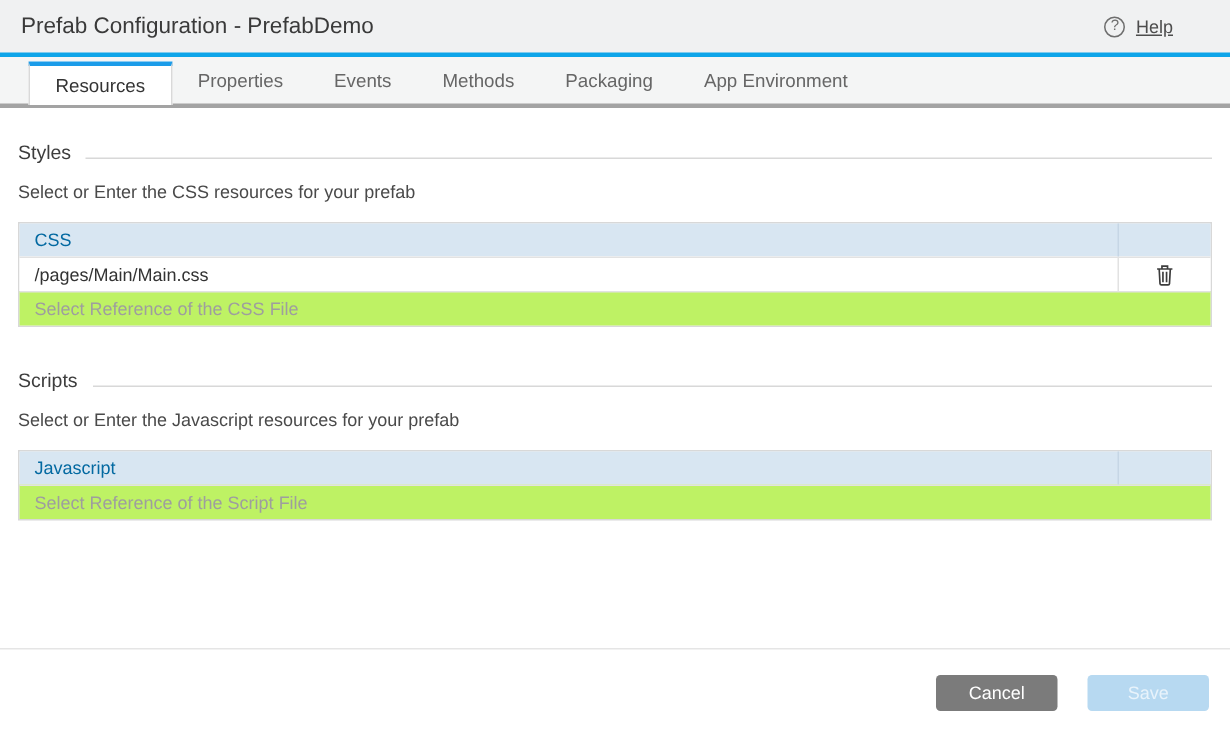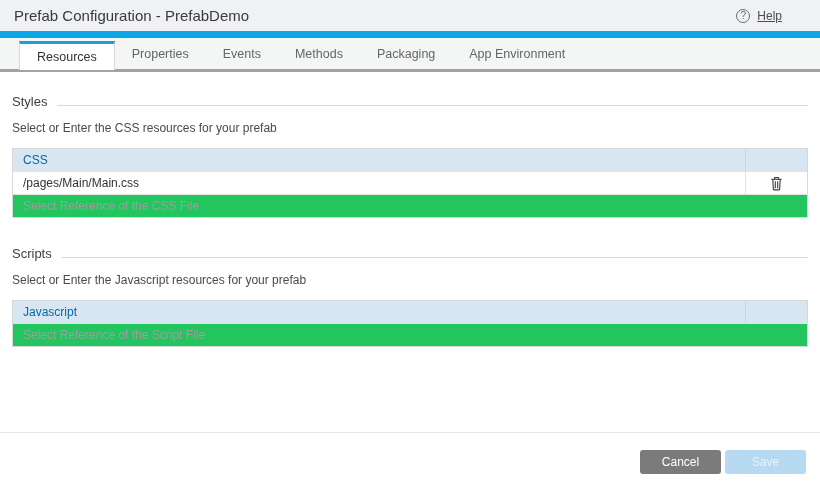--- a/index.html
+++ b/index.html
@@ -9,21 +9,21 @@
     background: #ffffff;
     color: #333;
     position: relative;
     overflow: hidden;
   }
 
   
   .header {
     height: 38px;
     background: #f0f1f2;
-    border-bottom: 7px solid #0ea5e9;
+    border-bottom: 3px solid #0ea5e9;
     display: flex;
     align-items: center;
     justify-content: space-between;
     padding: 0 38px 0 14px;
   }
   .header-title {
     font-size: 15px;
     color: #3a3a3a;
   }
   .help-link {
@@ -142,41 +142,41 @@
     border-left: 1px solid #e2e2e2;
     display: flex;
     align-items: center;
     justify-content: center;
   }
   .t-placeholder {
     height: 23px;
     display: flex;
     align-items: center;
     border-top: 1px solid #e2e2e2;
-    background: #22c55e;
+    background: #bef264;
   }
   .trash-btn {
     background: none;
     border: none;
     cursor: pointer;
     padding: 0;
     line-height: 0;
   }
 
   
   .footer {
     position: absolute;
     left: 0; right: 0; bottom: 0;
     height: 58px;
     border-top: 1px solid #e5e5e5;
     background: #fff;
     display: flex;
     align-items: flex-start;
     justify-content: flex-end;
-    gap: 4px;
+    gap: 20px;
     padding: 17px 14px 0 0;
   }
   .btn {
     width: 81px;
     height: 24px;
     border: none;
     border-radius: 3px;
     font-family: "Liberation Sans", "DejaVu Sans", sans-serif;
     font-size: 12px;
     cursor: pointer;

